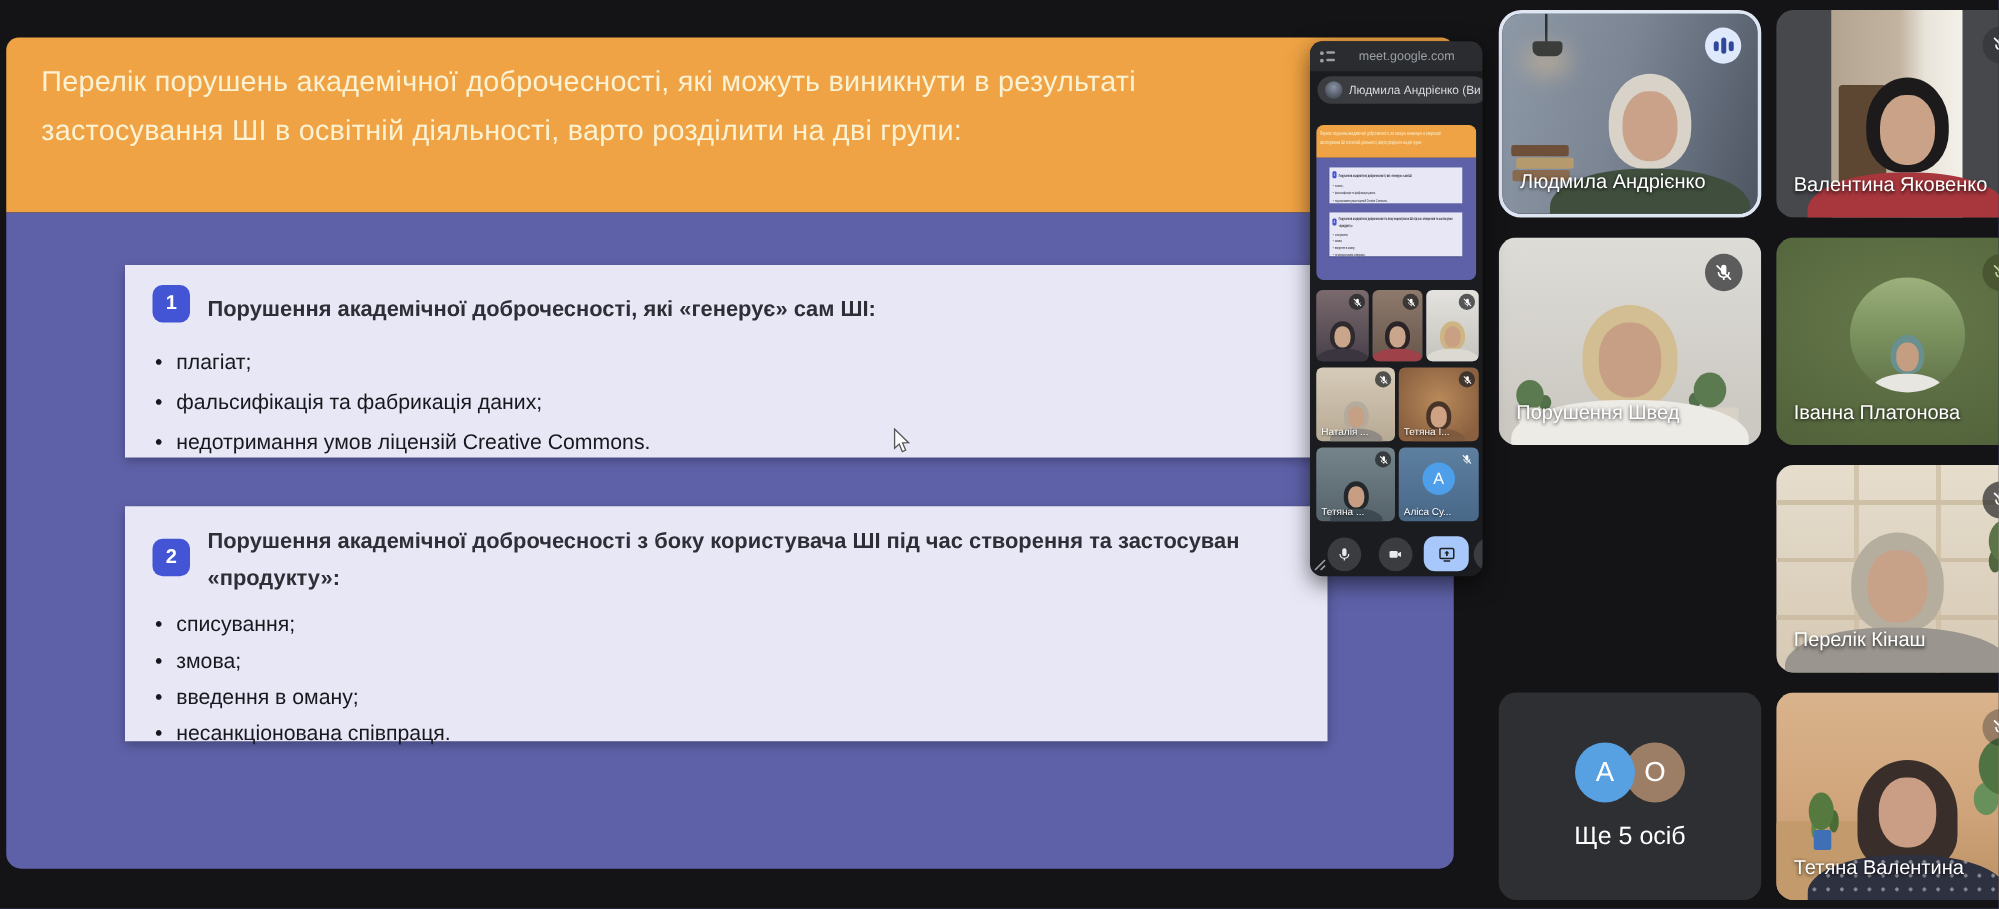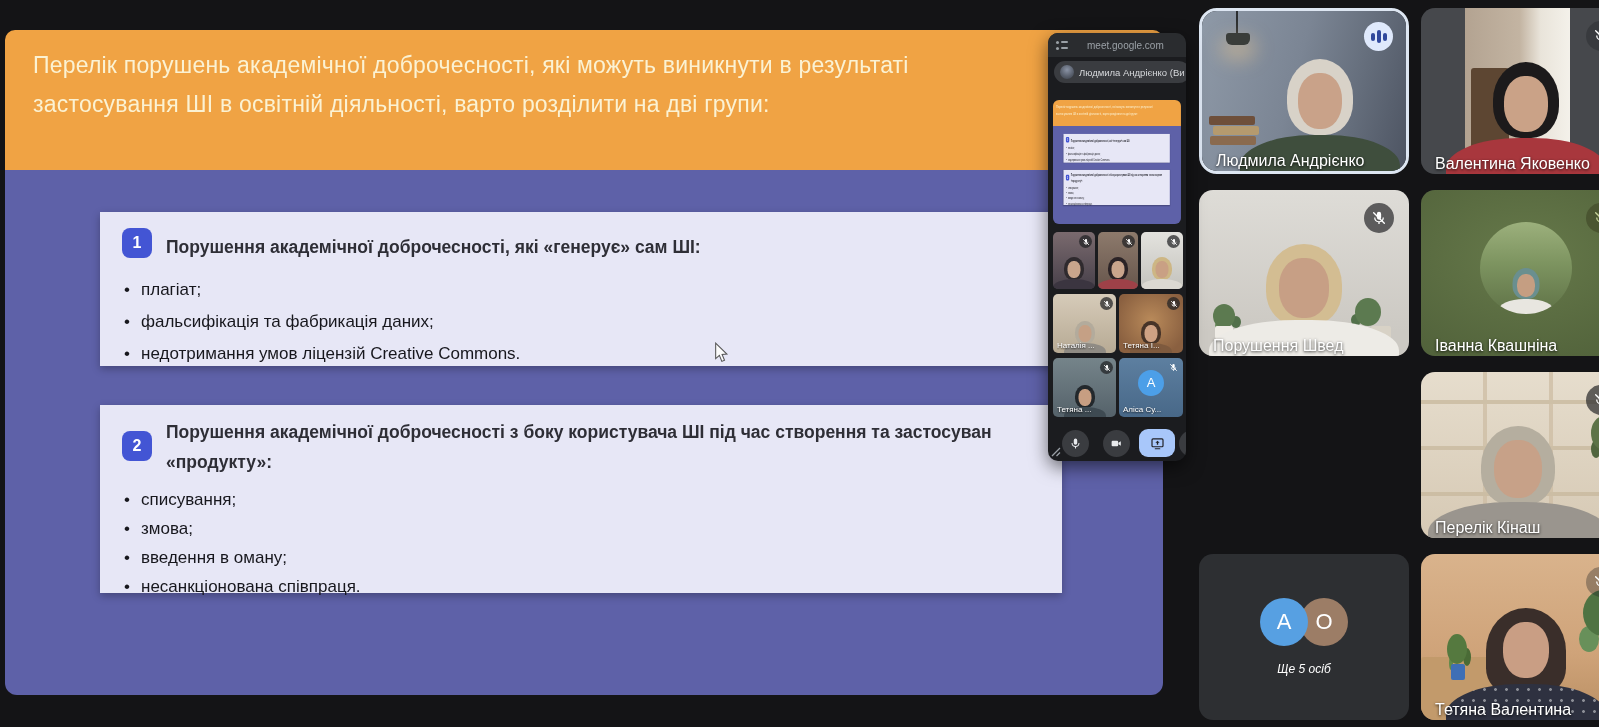--- a/index.html
+++ b/index.html
@@ -118,21 +118,21 @@
   .resize-handle{position:absolute;left:3px;bottom:3px;}
 
   
   .tile{
     position:absolute;width:210px;height:166px;border-radius:14px;overflow:hidden;
     background:#202124;box-sizing:border-box;
   }
   .tile--active{border:3px solid #DDE6F2;border-radius:18px;}
   .vid{position:absolute;inset:0;}
   .tile-name{
-    position:absolute;left:14px;bottom:1px;color:#fff;font-size:16px;
+    position:absolute;left:14px;bottom:16px;color:#fff;font-size:16px;
     text-shadow:0 1px 3px rgba(0,0,0,.85);white-space:nowrap;z-index:5;
   }
   .mic-badge{
     position:absolute;top:13px;right:15px;width:30px;height:30px;border-radius:50%;
     display:flex;align-items:center;justify-content:center;z-index:6;
     background:rgba(32,33,36,.68);color:#fff;
   }
   .mic-badge.olive{background:#4A5531;color:#C6D29A;}
   .mic-badge.red{background:#71202A;color:#F28B82;}
   .mic-badge.bare{background:rgba(32,33,36,.35);}
@@ -173,21 +173,21 @@
   .decor-rect{position:absolute;}
 
   .overflow-tile{display:flex;flex-direction:column;align-items:center;justify-content:center;gap:16px;background:#2D2F32;}
   .ov-avatars{position:relative;width:88px;height:48px;}
   .ov-a,.ov-o{
     position:absolute;top:0;width:48px;height:48px;border-radius:50%;color:#fff;font-size:22px;
     display:flex;align-items:center;justify-content:center;
   }
   .ov-a{left:0;background:#57A0E2;z-index:2;}
   .ov-o{left:40px;background:#9C7D66;z-index:1;}
-  .ov-label{color:#fff;font-size:12px;font-style:italic;}
+  .ov-label{color:#fff;font-size:20px;}
 </style>
 </head>
 <body>
 
 <div class="screen">
 
   <div class="slide slide--main">
     <div class="slide-head">
       <div class="head-line">Перелік порушень академічної доброчесності, які можуть виникнути в результаті</div>
       <div class="head-line">застосування ШІ в освітній діяльності, варто розділити на дві групи:</div>
@@ -459,21 +459,21 @@
             <i class="p-body"></i>
           </div>
       </div>
     </div>
     <div class="mic-badge olive">
       <svg width="16" height="16" viewBox="0 0 24 24">
           <path fill="currentColor" d="M12 14.5a3.2 3.2 0 0 0 3.2-3.2V6a3.2 3.2 0 1 0-6.4 0v5.3A3.2 3.2 0 0 0 12 14.5zm5.5-3.2a5.5 5.5 0 0 1-11 0H4.7a7.3 7.3 0 0 0 6.3 7.2V21h2v-2.5a7.3 7.3 0 0 0 6.3-7.2z"></path>
           <path stroke="currentColor" stroke-width="2" stroke-linecap="round" d="M4 4l16 16"></path>
         </svg>
     </div>
-    <div class="tile-name">Іванна Квашніна</div>
+    <div class="tile-name">Іванна Платонова</div>
   </div>
 
 
   <div class="tile" style="left:1421px;top:372px;">
     <div class="vid" style="background:linear-gradient(#e6ddcd,#d6c9b4);">
       <div class="decor-rect" style="inset:0;background:repeating-linear-gradient(0deg,transparent 0 42px,#c9ba9f 42px 46px),repeating-linear-gradient(90deg,transparent 0 62px,#cfbfa5 62px 66px);opacity:.8;"></div>
       <div class="blob" style="right:14px;top:44px;width:26px;height:34px;background:#5d7348;box-shadow:-8px 16px 0 -8px #51653e;"></div>
       <div class="person lg" style="--hair:#b5ae9f;--skin:#c7a188;--shirt:#9a958e;left:46%;width:190px;">
           <i class="p-hair" style="width:74px;height:80px;"></i>
           <i class="p-face" style="width:48px;height:58px;"></i>

